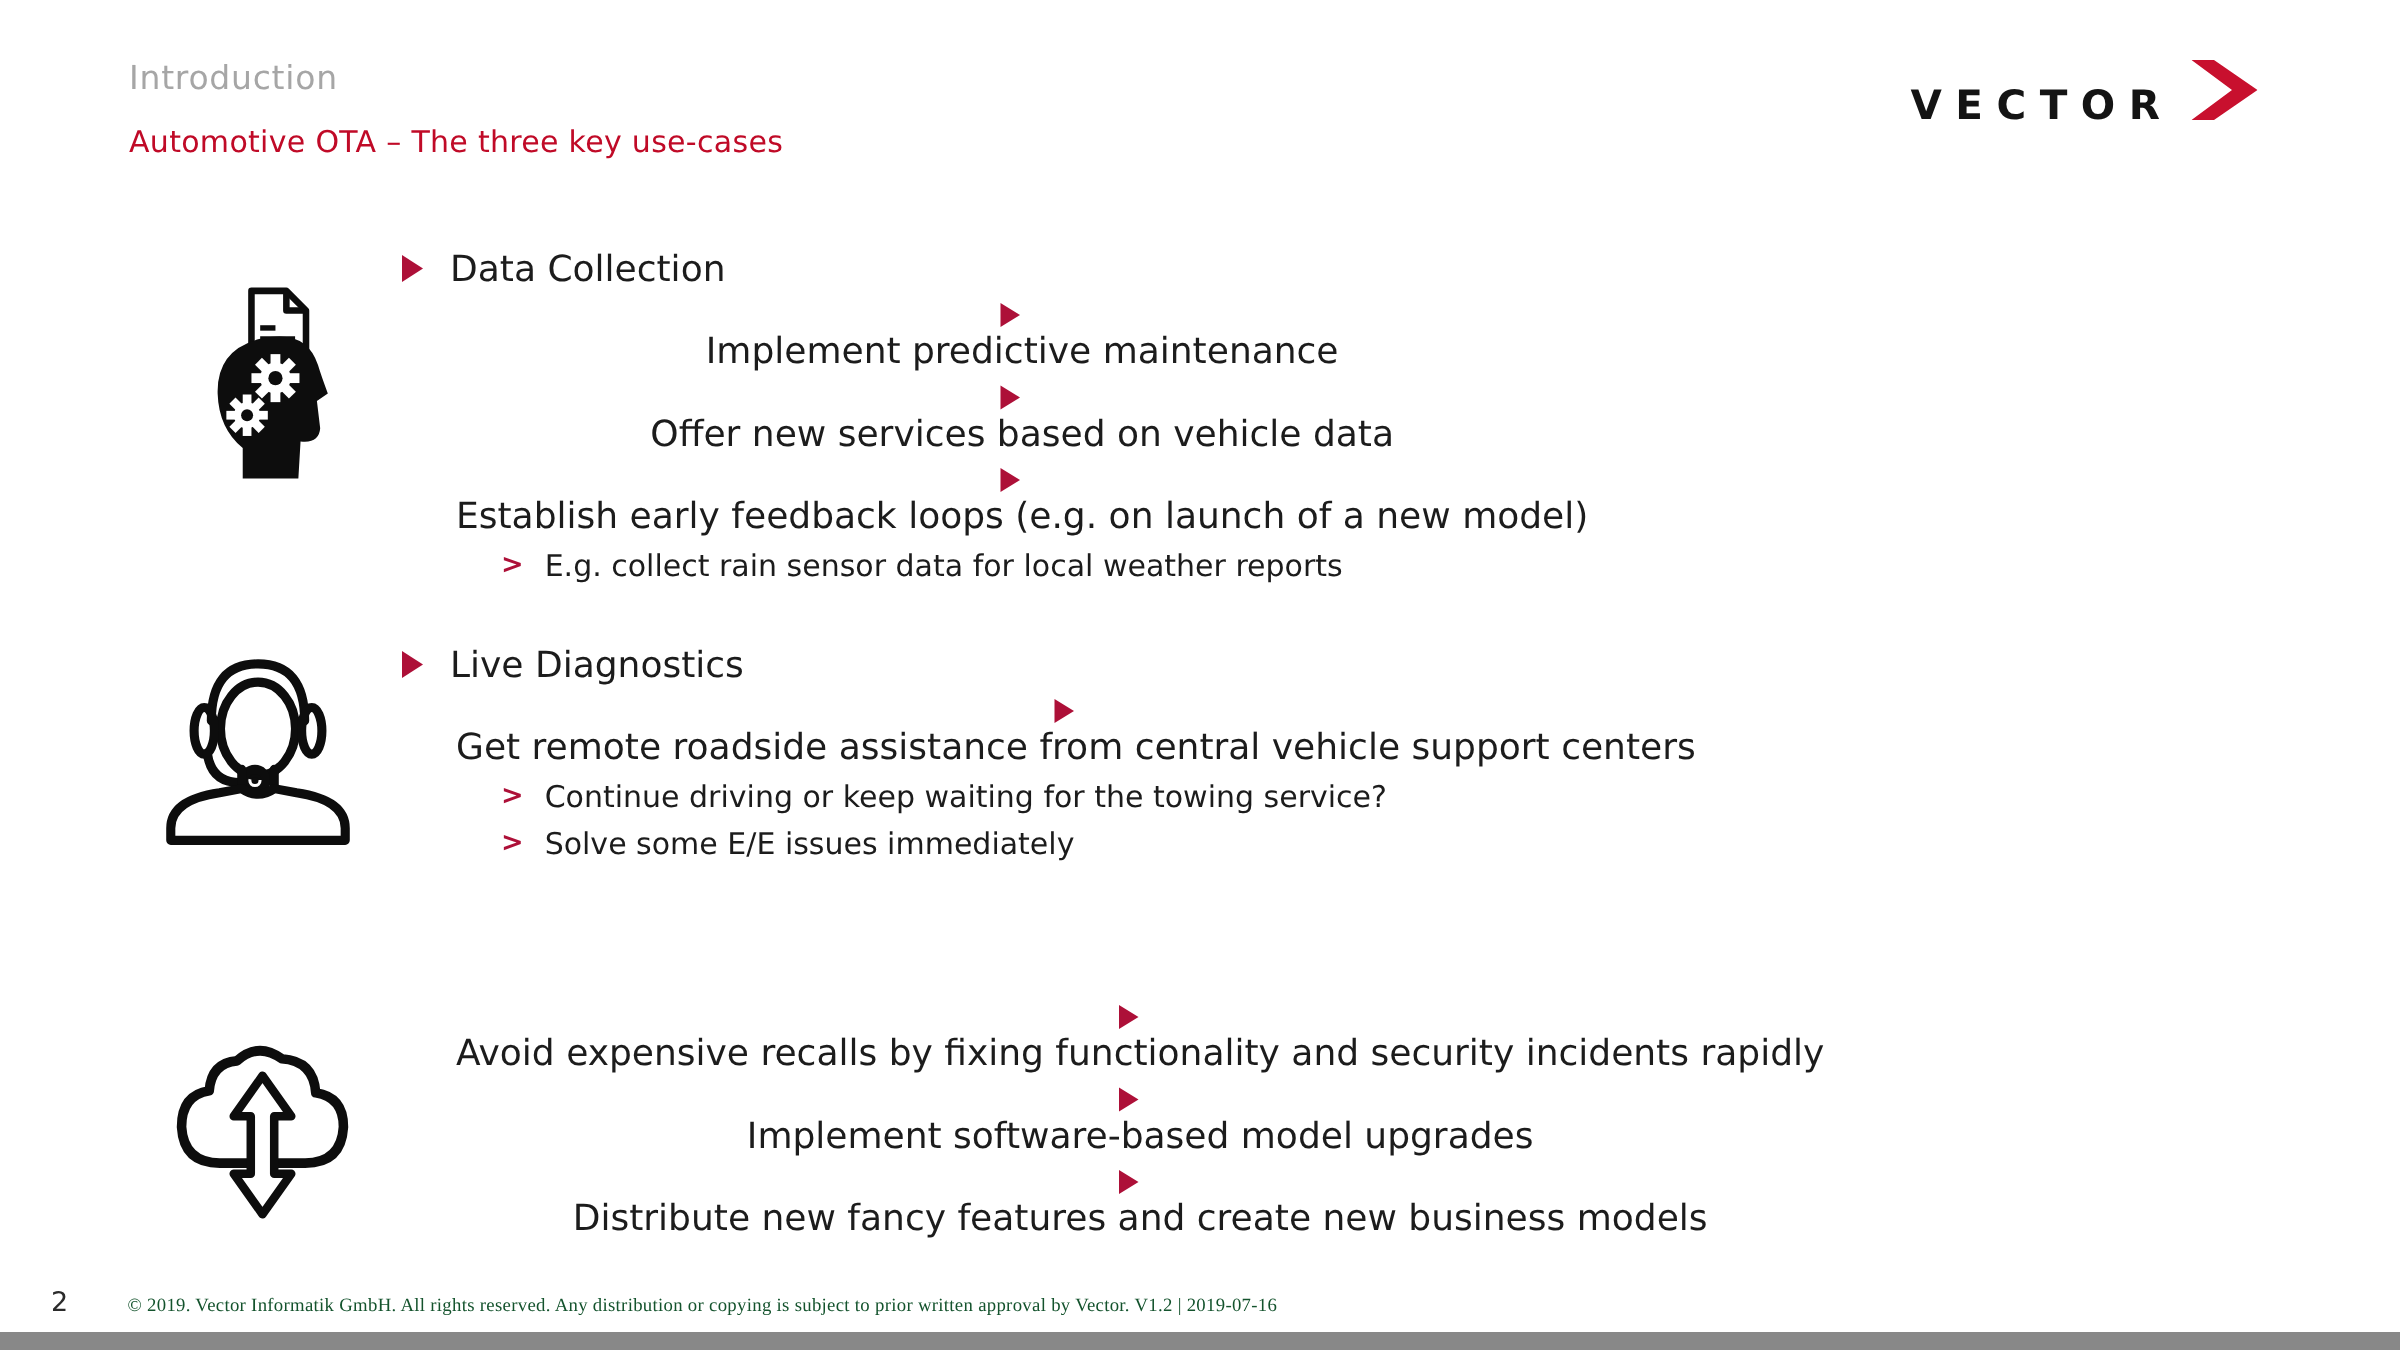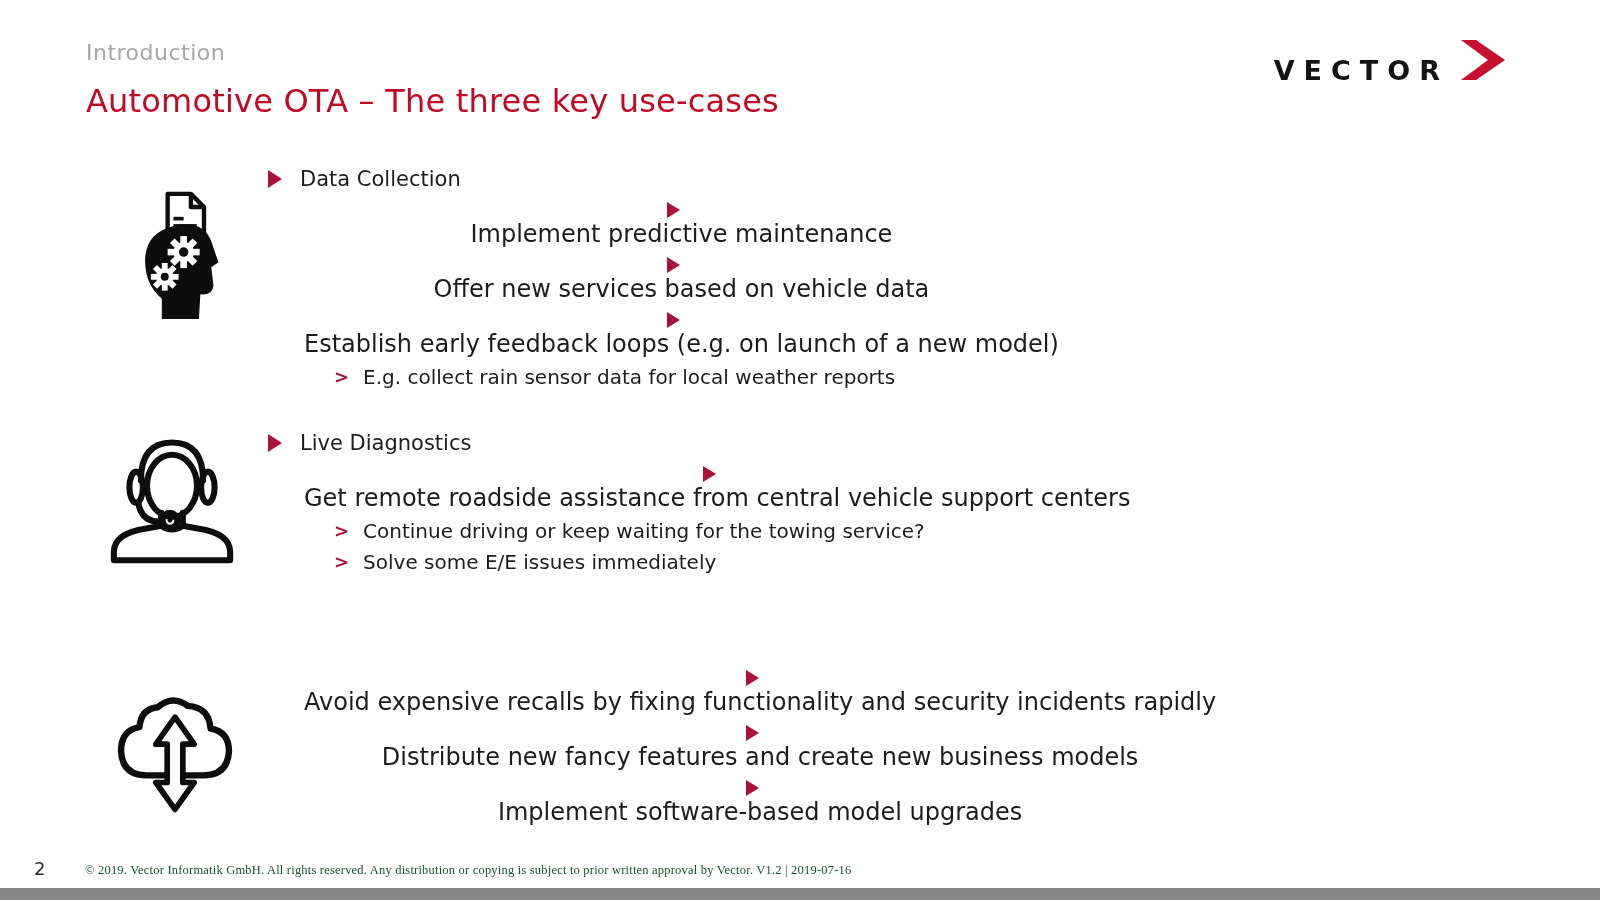--- a/index.html
+++ b/index.html
@@ -10,36 +10,36 @@
     font-family:"DejaVu Sans","Liberation Sans",sans-serif;
     overflow:hidden;
   }
   
   .eyebrow{
     position:absolute;left:86px;top:40px;
     font-size:22px;color:#a6a6a6;letter-spacing:.5px;
   }
   .title{
     position:absolute;left:86px;top:82px;
-    font-size:32px;color:#c00a27;letter-spacing:.2px;
+    font-size:20px;color:#c00a27;letter-spacing:.2px;
   }
   .logo{
     position:absolute;top:40px;right:95px;
     display:flex;align-items:center;gap:12px;
   }
   .logo-text{
     font-size:27px;font-weight:bold;color:#141414;
     letter-spacing:9px;line-height:1;margin-top:16px;
   }
   
   .section{position:absolute;left:0;width:1600px;}
   .icon-box{position:absolute;}
   .content{position:absolute;left:268px;top:0;}
   .row{display:flex;align-items:center;}
-  .row-l1{font-size:21px;color:#1c1c1c;line-height:32px;}
+  .row-l1{font-size:24px;color:#1c1c1c;line-height:32px;}
   .row-l2{font-size:24px;color:#1c1c1c;line-height:32px;margin-left:36px;margin-top:7px;flex-direction:column;}
   .row-l3{font-size:20px;color:#1c1c1c;line-height:28px;margin-left:66px;margin-top:3px;}
   .tri{
     width:0;height:0;flex:0 0 auto;
     border-left:14px solid #ad1038;
     border-top:9px solid transparent;
     border-bottom:9px solid transparent;
     margin-right:18px;
   }
   .row-l2 .tri{border-left-width:13px;border-top-width:8px;border-bottom-width:8px;margin-right:16px;}
@@ -167,25 +167,25 @@
         <polygon points="100,58 127,96 111,96 111,150 127,150 100,188 73,150 89,150 89,96 73,96" fill="#ffffff" stroke="#0d0d0d" stroke-width="8" stroke-linejoin="round"></polygon>
       </svg>
     </div>
     <div class="content">
       <div class="row row-l2">
         <span class="tri"></span>
         <span>Avoid expensive recalls by fixing functionality and security incidents rapidly</span>
       </div>
       <div class="row row-l2">
         <span class="tri"></span>
-        <span>Distribute new fancy features and create new business models</span>
+        <span>Implement software-based model upgrades</span>
       </div>
       <div class="row row-l2">
         <span class="tri"></span>
-        <span>Implement software-based model upgrades</span>
+        <span>Distribute new fancy features and create new business models</span>
       </div>
     </div>
   </div>
 
   <div class="page-num">2</div>
   <div class="copyright">© 2019. Vector Informatik GmbH. All rights reserved. Any distribution or copying is subject to prior written approval by Vector. V1.2 | 2019-07-16</div>
 
 </div>
 
 </body></html>

